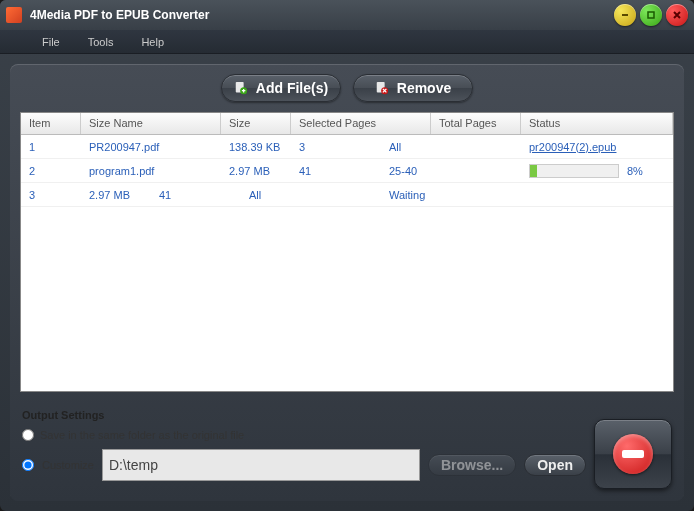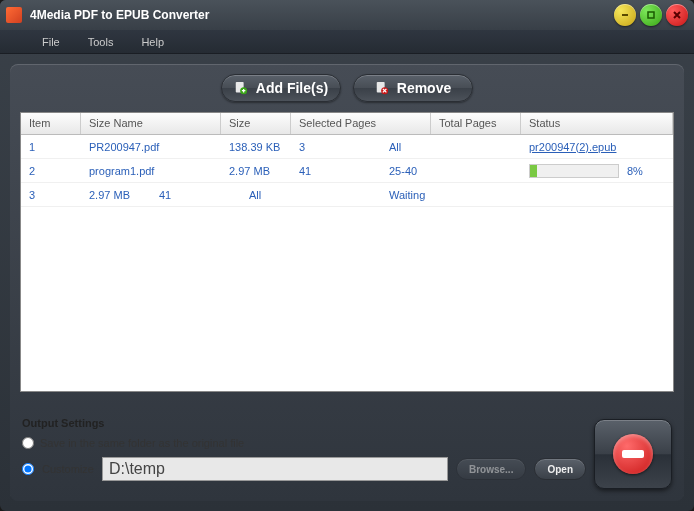--- a/index.html
+++ b/index.html
@@ -41,22 +41,22 @@
 .progress-bar { width: 90px; height: 14px; background: #f0f0f0; border: 1px solid #ccc; position: relative; }
 .progress-fill { height: 100%; background: #7ac943; }
 .progress-text { font-size: 11px; color: #2a5fb8; }
 .status-waiting { color: #2a5fb8; text-align: left; width: 100%; }
 
 .output-section { position: absolute; bottom: 12px; left: 12px; right: 98px; }
 .output-title { font-size: 11px; font-weight: bold; color: #222; margin-bottom: 8px; }
 .radio-row { display: flex; align-items: center; gap: 6px; margin-bottom: 8px; font-size: 11px; color: #333; }
 .radio-row input[type=radio] { width: 12px; height: 12px; }
 .customize-row { display: flex; align-items: center; gap: 8px; }
-.path-input { flex: 1; height: 24px; background: #e8e8e8; border: 1px solid #999; font-size: 16px; padding: 4px 6px; color: #444; }
-.small-btn { height: 22px; padding: 0 12px; background: linear-gradient(to bottom, #5a616a, #3a4048); border: 1px solid #2a2e34; border-radius: 11px; color: #eee; font-size: 10px; font-weight: bold; cursor: pointer; box-shadow: inset 0 1px 0 rgba(255,255,255,0.15); }
+.path-input { flex: 1; height: 32px; background: #e8e8e8; border: 1px solid #999; font-size: 14px; padding: 4px 6px; color: #444; }
+.small-btn { height: 22px; padding: 0 12px; background: linear-gradient(to bottom, #5a616a, #3a4048); border: 1px solid #2a2e34; border-radius: 11px; color: #eee; font-size: 14px; font-weight: bold; cursor: pointer; box-shadow: inset 0 1px 0 rgba(255,255,255,0.15); }
 .small-btn.disabled { opacity: 0.5; cursor: default; }
 
 .big-action { position: absolute; bottom: 12px; right: 12px; width: 78px; height: 70px; background: linear-gradient(to bottom, #5a616a 0%, #3a4048 50%, #2a3038 51%, #3c424a 100%); border: 1px solid #1a1e24; border-radius: 10px; display: flex; align-items: center; justify-content: center; cursor: pointer; box-shadow: 0 2px 4px rgba(0,0,0,0.5), inset 0 1px 0 rgba(255,255,255,0.2); }
 .big-action .stop-circle { width: 40px; height: 40px; border-radius: 50%; background: radial-gradient(circle at 35% 30%, #ff6b6b, #c81616); display: flex; align-items: center; justify-content: center; box-shadow: 0 1px 3px rgba(0,0,0,0.6), inset 0 2px 4px rgba(255,255,255,0.4); }
 .big-action .stop-bar { width: 22px; height: 8px; background: #fff; border-radius: 2px; }
 </style>
 </head>
 <body>
 
 <div class="window">

